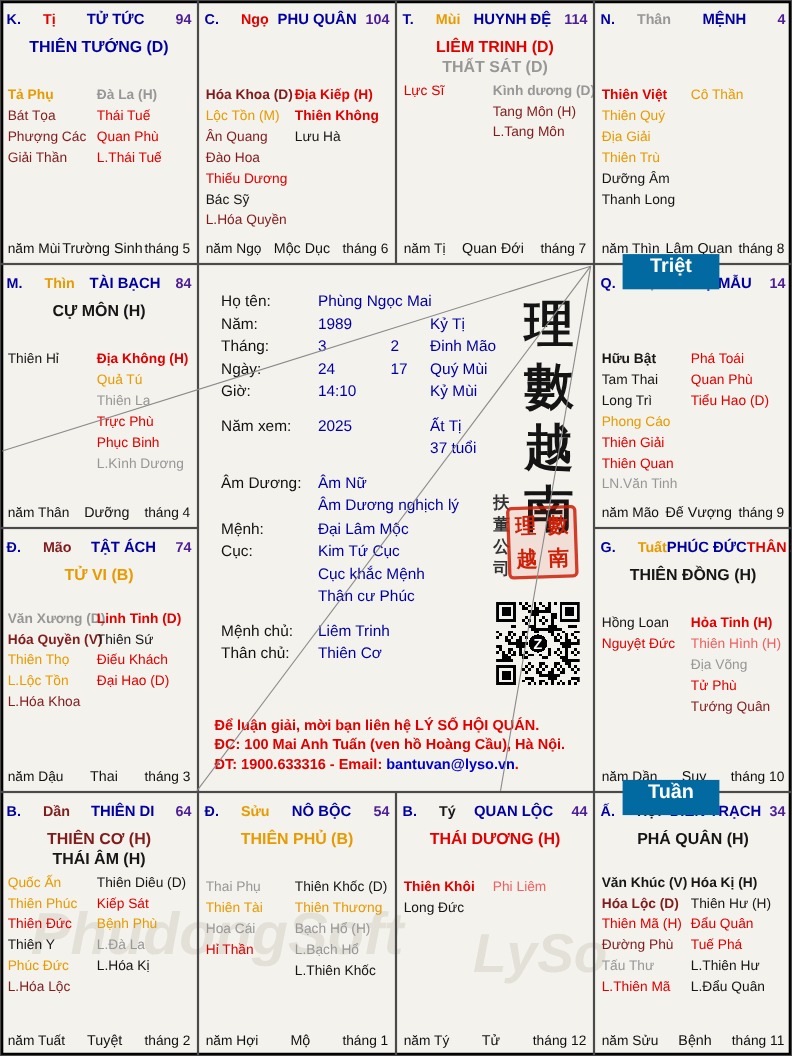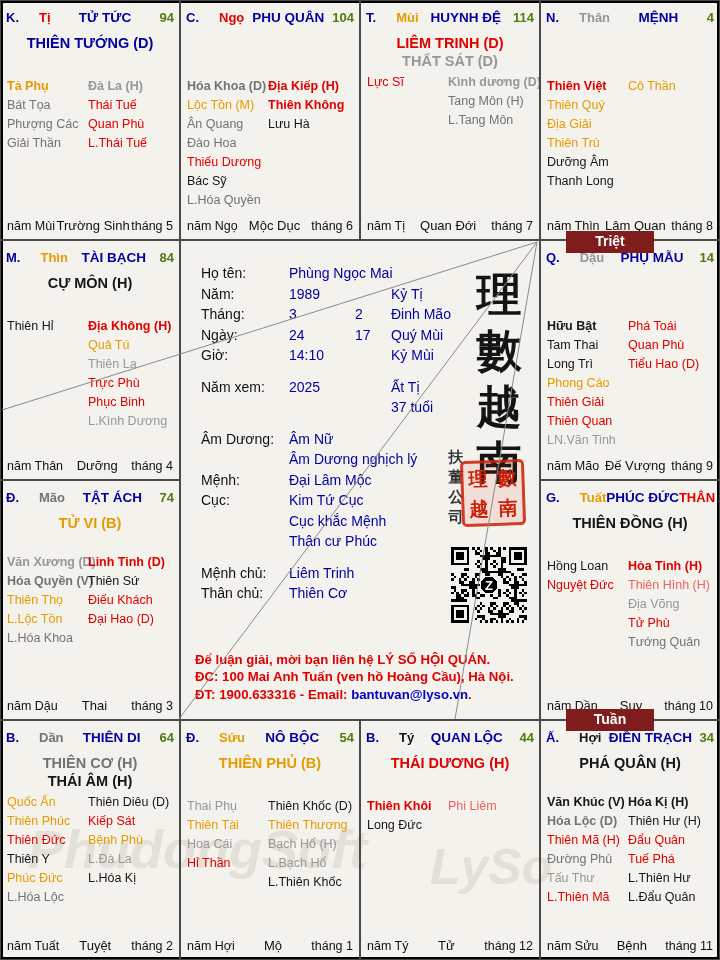--- a/index.html
+++ b/index.html
@@ -9,30 +9,30 @@
   .wm{position:absolute;font-style:italic;font-weight:bold;color:rgba(150,142,122,.18);white-space:nowrap;z-index:0}
   #wm1{left:28px;top:818px;font-size:54px}
   #wm2{left:430px;top:838px;font-size:50px}
   .cell{position:absolute;width:180px;height:240px;border:1px solid #4a4a4a;box-sizing:border-box;overflow:hidden;z-index:1}
   #center{position:absolute;left:180px;top:240px;width:360px;height:480px;border:1px solid #4a4a4a;box-sizing:border-box;z-index:1}
   .hdr{position:absolute;top:9px;left:5px;right:5px;display:flex;align-items:baseline;font-weight:bold;font-size:13px;white-space:nowrap}
   .hdr .stem{color:#0000a0}
   .hdr .branch{margin-left:20px}
   .hdr .name{flex:1;text-align:center;color:#0000a0;font-size:13.5px}
   .hdr .extra{color:#e00000;margin-right:3px}
-  .hdr .num{color:#4d7c0f;text-align:right}
+  .hdr .num{color:#4c1d95;text-align:right}
   .mains{position:absolute;top:33px;left:0;right:0;text-align:center;font-weight:bold;font-size:14.5px;line-height:18px;white-space:nowrap}
   .cols{position:absolute;left:6px;right:2px;font-size:12.5px;line-height:19px;white-space:nowrap}
   .colL{position:absolute;left:0;top:0}
   .colR{position:absolute;left:81px;top:0}
   .star{display:block}
   .ftr{position:absolute;bottom:6px;left:6px;right:6px;display:flex;justify-content:space-between;align-items:baseline;font-size:12.5px;color:#111}
   .ftr .vong{font-weight:normal;font-size:13px}
   .c-n{color:#0000a0}.c-r{color:#e00000}.c-p{color:#ef6060}.c-o{color:#e69b00}
-  .c-g{color:#737373}.c-y{color:#979797}.c-k{color:#161616}
+  .c-g{color:#7f1d1d}.c-y{color:#979797}.c-k{color:#161616}
   .b{font-weight:bold}
   #center-rows{position:absolute;left:20px;top:22px;font-weight:normal;font-size:14px;white-space:nowrap}
   .crow{height:20.5px;line-height:20.5px}
   .crow.gap{margin-top:11px}
   .crow .lab{display:inline-block;width:88px;color:#111}
   .crow .v1{display:inline-block;min-width:66px;color:#0000a0}
   .crow .v2{display:inline-block;width:36px;color:#0000a0}
   .crow .v3{display:inline-block;color:#0000a0}
   #contact{position:absolute;left:14px;bottom:16px;font-weight:bold;font-size:13.2px;color:#e00000;line-height:17.5px;white-space:nowrap}
   #contact .email{color:#0000c8}
@@ -40,21 +40,21 @@
     font-family:"DejaVu Serif",serif;font-weight:bold;font-size:45px;line-height:56px;color:#141414}
   #calli span{display:block}
   #calli-small{position:absolute;left:265px;top:206px;width:20px;text-align:center;
     font-family:"DejaVu Serif",serif;font-weight:bold;font-size:15px;line-height:20px;color:#333}
   #calli-small span{display:block}
   #seal{position:absolute;left:280px;top:219px;width:58px;height:60px;border:3px solid rgba(204,32,8,.85);
     border-radius:5px;background:rgba(220,60,30,.10);display:grid;grid-template-columns:1fr 1fr;place-items:center;
     color:#cc2008;font-family:"DejaVu Serif",serif;font-weight:bold;font-size:19px;line-height:1;transform:rotate(-2deg)}
   #qr{position:absolute;left:270px;top:306px;width:76px;height:76px}
   #lines{position:absolute;left:0;top:0;width:720px;height:960px;z-index:5;pointer-events:none}
-  .badge{position:absolute;width:88px;height:22px;background:#7f1d1d;color:#fff;font-weight:bold;font-size:14px;
+  .badge{position:absolute;width:88px;height:32px;background:#0369a1;color:#fff;font-weight:bold;font-size:18px;
     text-align:center;line-height:21px;z-index:6}
   #badge-triet{left:566px;top:231px}
   #badge-tuan{left:566px;top:709px}
 </style>
 </head>
 <body>
 
 <div id="board">
   <div class="wm" id="wm1">PhudongSoft</div>
   <div class="wm" id="wm2">LySo</div>

